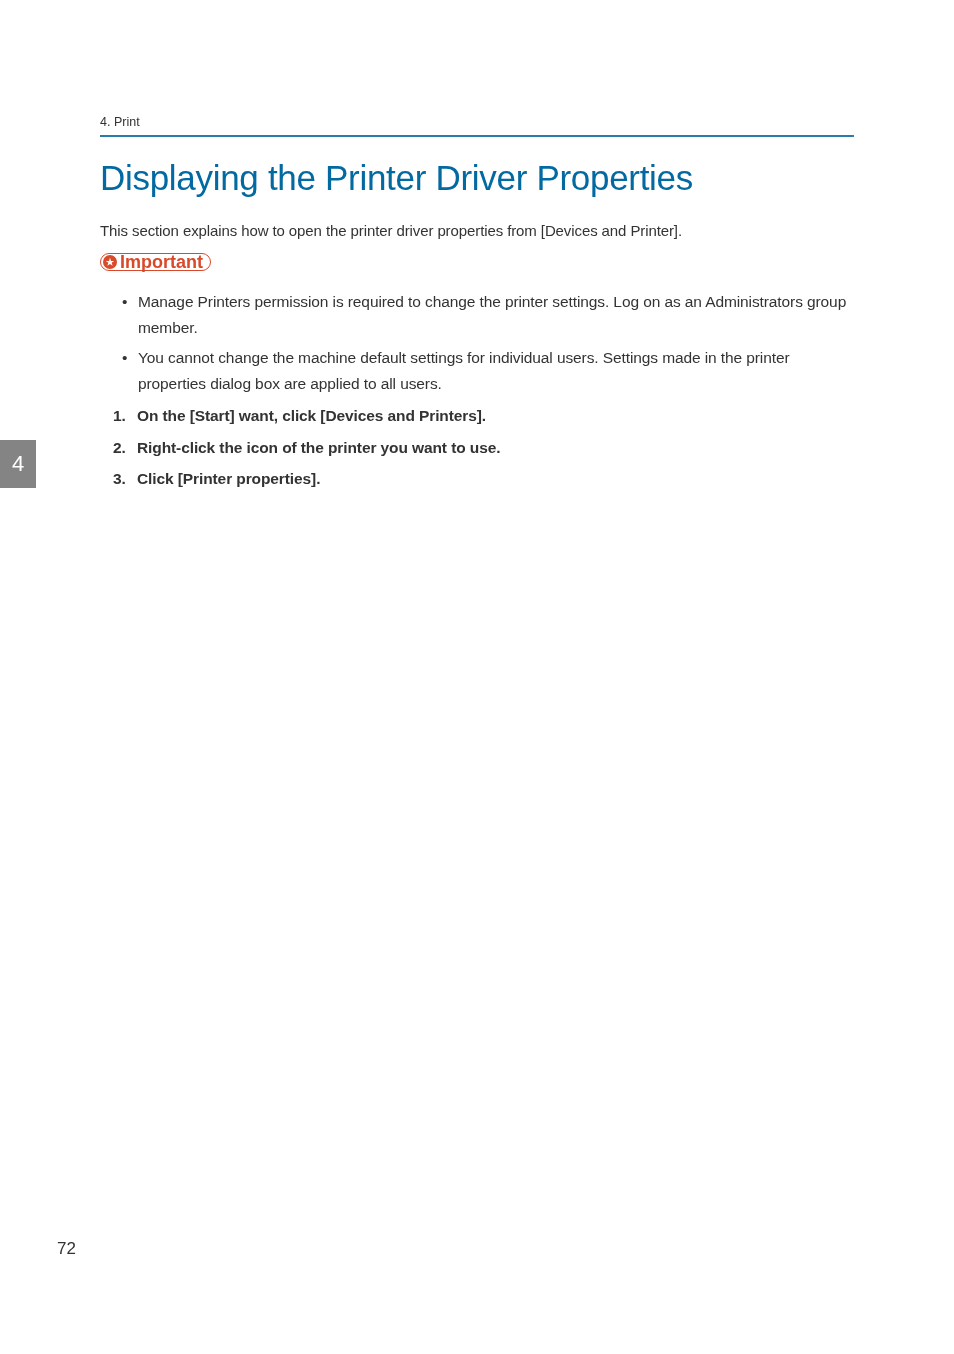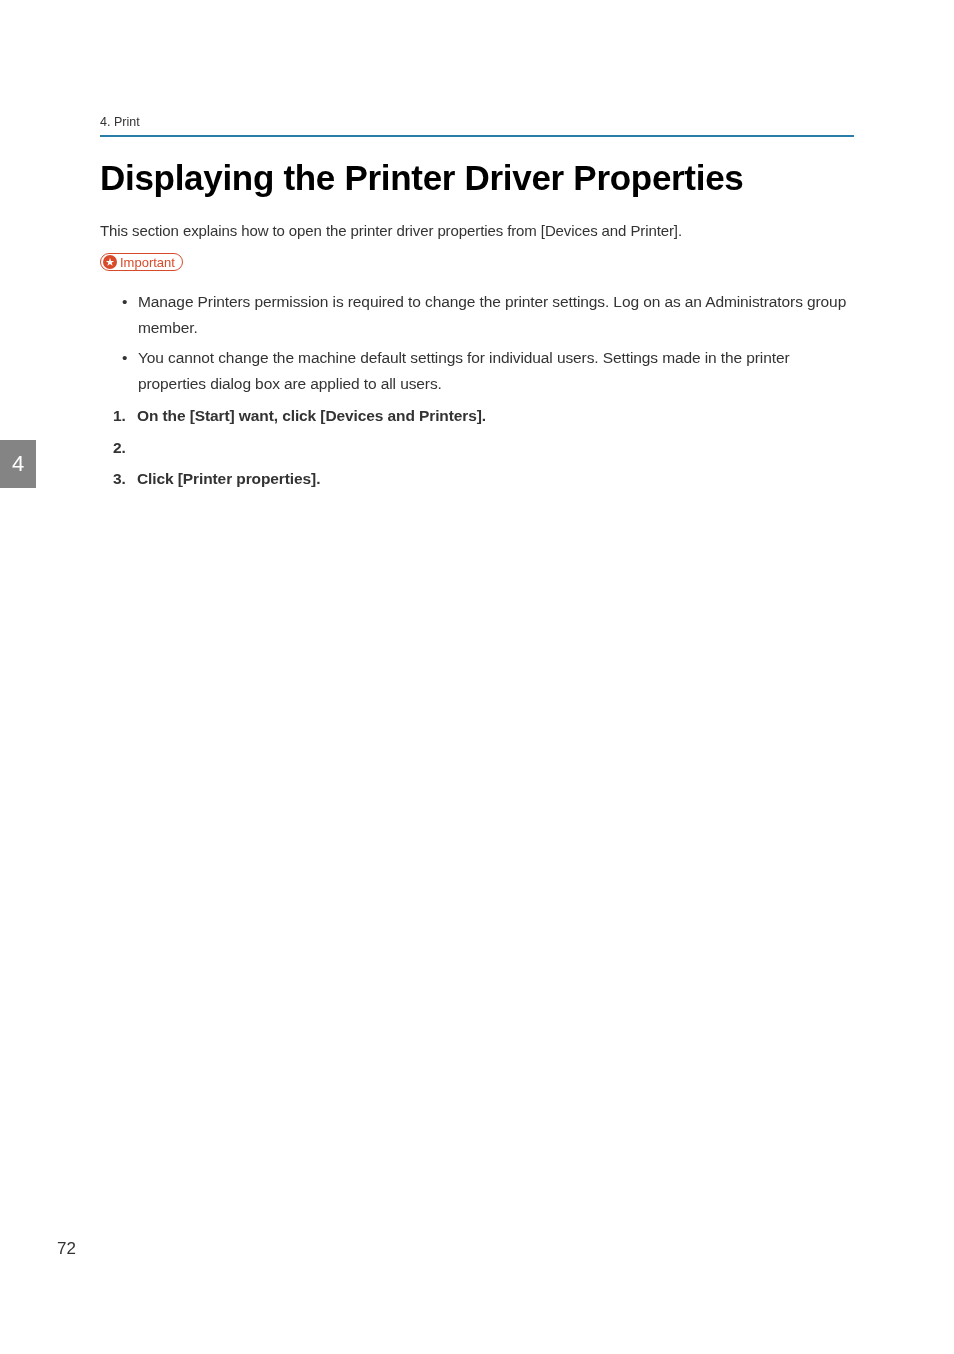--- a/index.html
+++ b/index.html
@@ -24,22 +24,22 @@
       color: #333333;
       padding-bottom: 6px;
       border-bottom: 2px solid #2a7da8;
       margin-top: 32px;
     }
     .main-title {
       position: absolute;
       top: 158px;
       left: 100px;
       font-size: 35px;
-      font-weight: bold;
-      color: #000000;
+      font-weight: normal;
+      color: #0369a1;
       letter-spacing: -0.3px;
     }
     .intro-text {
       position: absolute;
       top: 222px;
       left: 100px;
       font-size: 15px;
       color: #333333;
       letter-spacing: -0.1px;
     }
@@ -62,22 +62,22 @@
       display: inline-flex;
       align-items: center;
       justify-content: center;
       margin-right: 3px;
     }
     .important-icon svg {
       width: 10px;
       height: 10px;
     }
     .important-label {
-      font-size: 13px;
-      font-weight: normal;
+      font-size: 18px;
+      font-weight: bold;
       color: #d84a2a;
     }
     .bullet-list {
       position: absolute;
       left: 138px;
       right: 100px;
     }
     .bullet-1 {
       top: 289px;
     }
@@ -168,20 +168,21 @@
   <span>You cannot change the machine default settings for individual users. Settings made in the printer properties dialog box are applied to all users.</span>
 </div>
 
 <div class="step-item steps step-1">
   <span class="step-number">1.</span>
   <span>On the [Start] want, click [Devices and Printers].</span>
 </div>
 
 <div class="step-item steps step-2">
   <span class="step-number">2.</span>
+  <span>Right-click the icon of the printer you want to use.</span>
 </div>
 
 <div class="step-item steps step-3">
   <span class="step-number">3.</span>
   <span>Click [Printer properties].</span>
 </div>
 
 <div class="chapter-tab">
   <span>4</span>
 </div>

